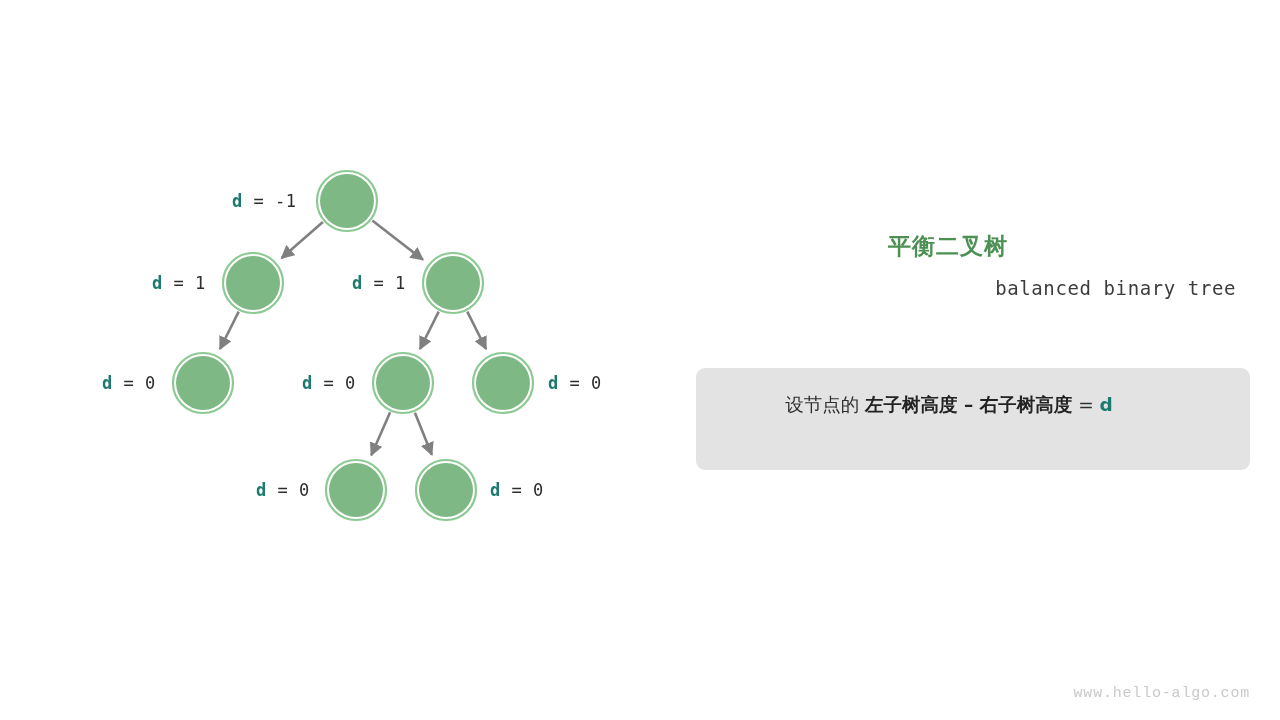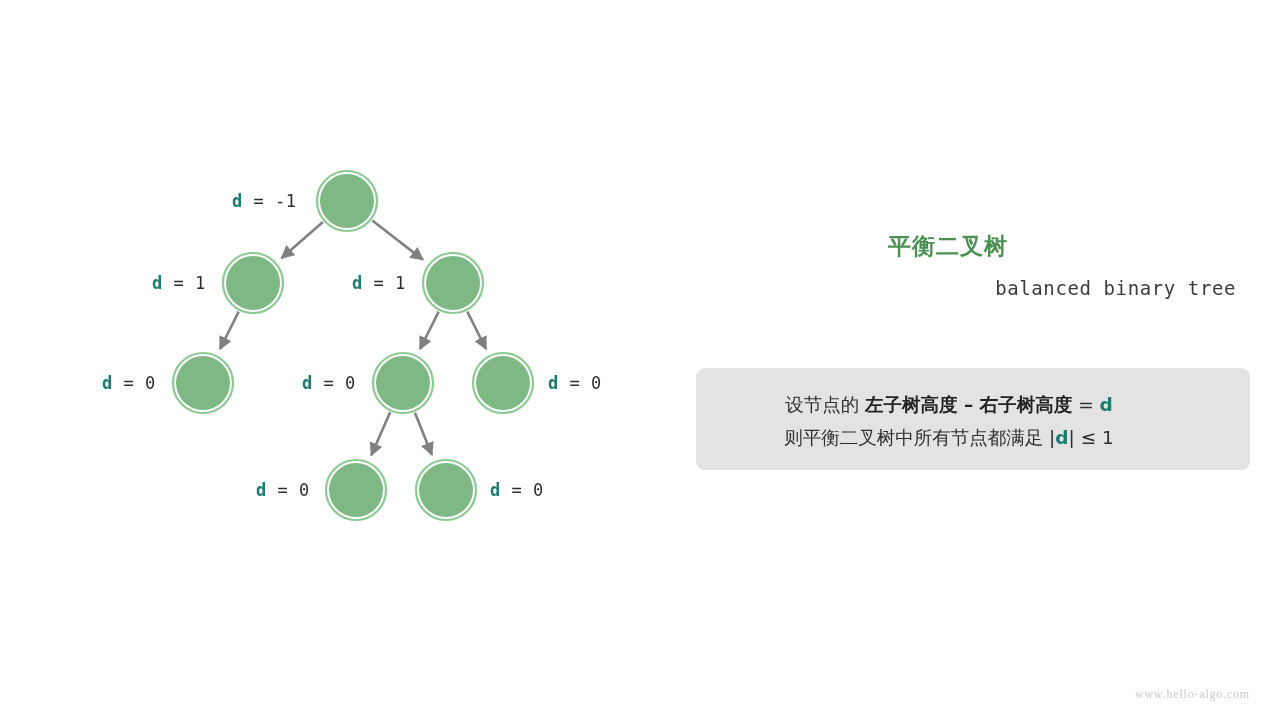--- a/index.html
+++ b/index.html
@@ -104,22 +104,22 @@
   #formula-line-1 { top: 24px; }
   #formula-line-2 { top: 57px; }
   .formula-line .bold { font-weight: 700; color: #232323; }
   .formula-line .var  { font-weight: 700; color: #1d7a6e; }
   .formula-line .mono { font-family: "DejaVu Sans", sans-serif; }
 
   #watermark {
     position: absolute;
     right: 30px;
     bottom: 18px;
-    font-family: Liberation Serif, serif;
-    font-size: 12px;
+    font-family: Liberation Mono, monospace;
+    font-size: 15px;
     color: #c9c9c9;
     letter-spacing: 0.8px;
   }
 </style>
 </head>
 <body>
 
 <div id="page">
 
   <div id="tree-diagram">
@@ -172,21 +172,18 @@
   <div id="info-panel">
 
     <div id="panel-title">平衡二叉树</div>
 
     <div id="panel-subtitle">balanced binary tree</div>
 
     <div id="formula-box">
       <div class="formula-line" id="formula-line-1">
         <span>设节点的 </span><span class="bold">左子树高度 – 右子树高度</span><span class="mono">  =  </span><span class="var">d</span>
       </div>
-      <div class="formula-line" id="formula-line-2">
-        <span>则平衡二叉树中所有节点都满足 </span><span>|</span><span class="var">d</span><span>|</span><span> ≤ 1</span>
-      </div>
     </div>
   </div>
 
   <div id="watermark">www.hello-algo.com</div>
 
 </div>
 
 </body></html>

